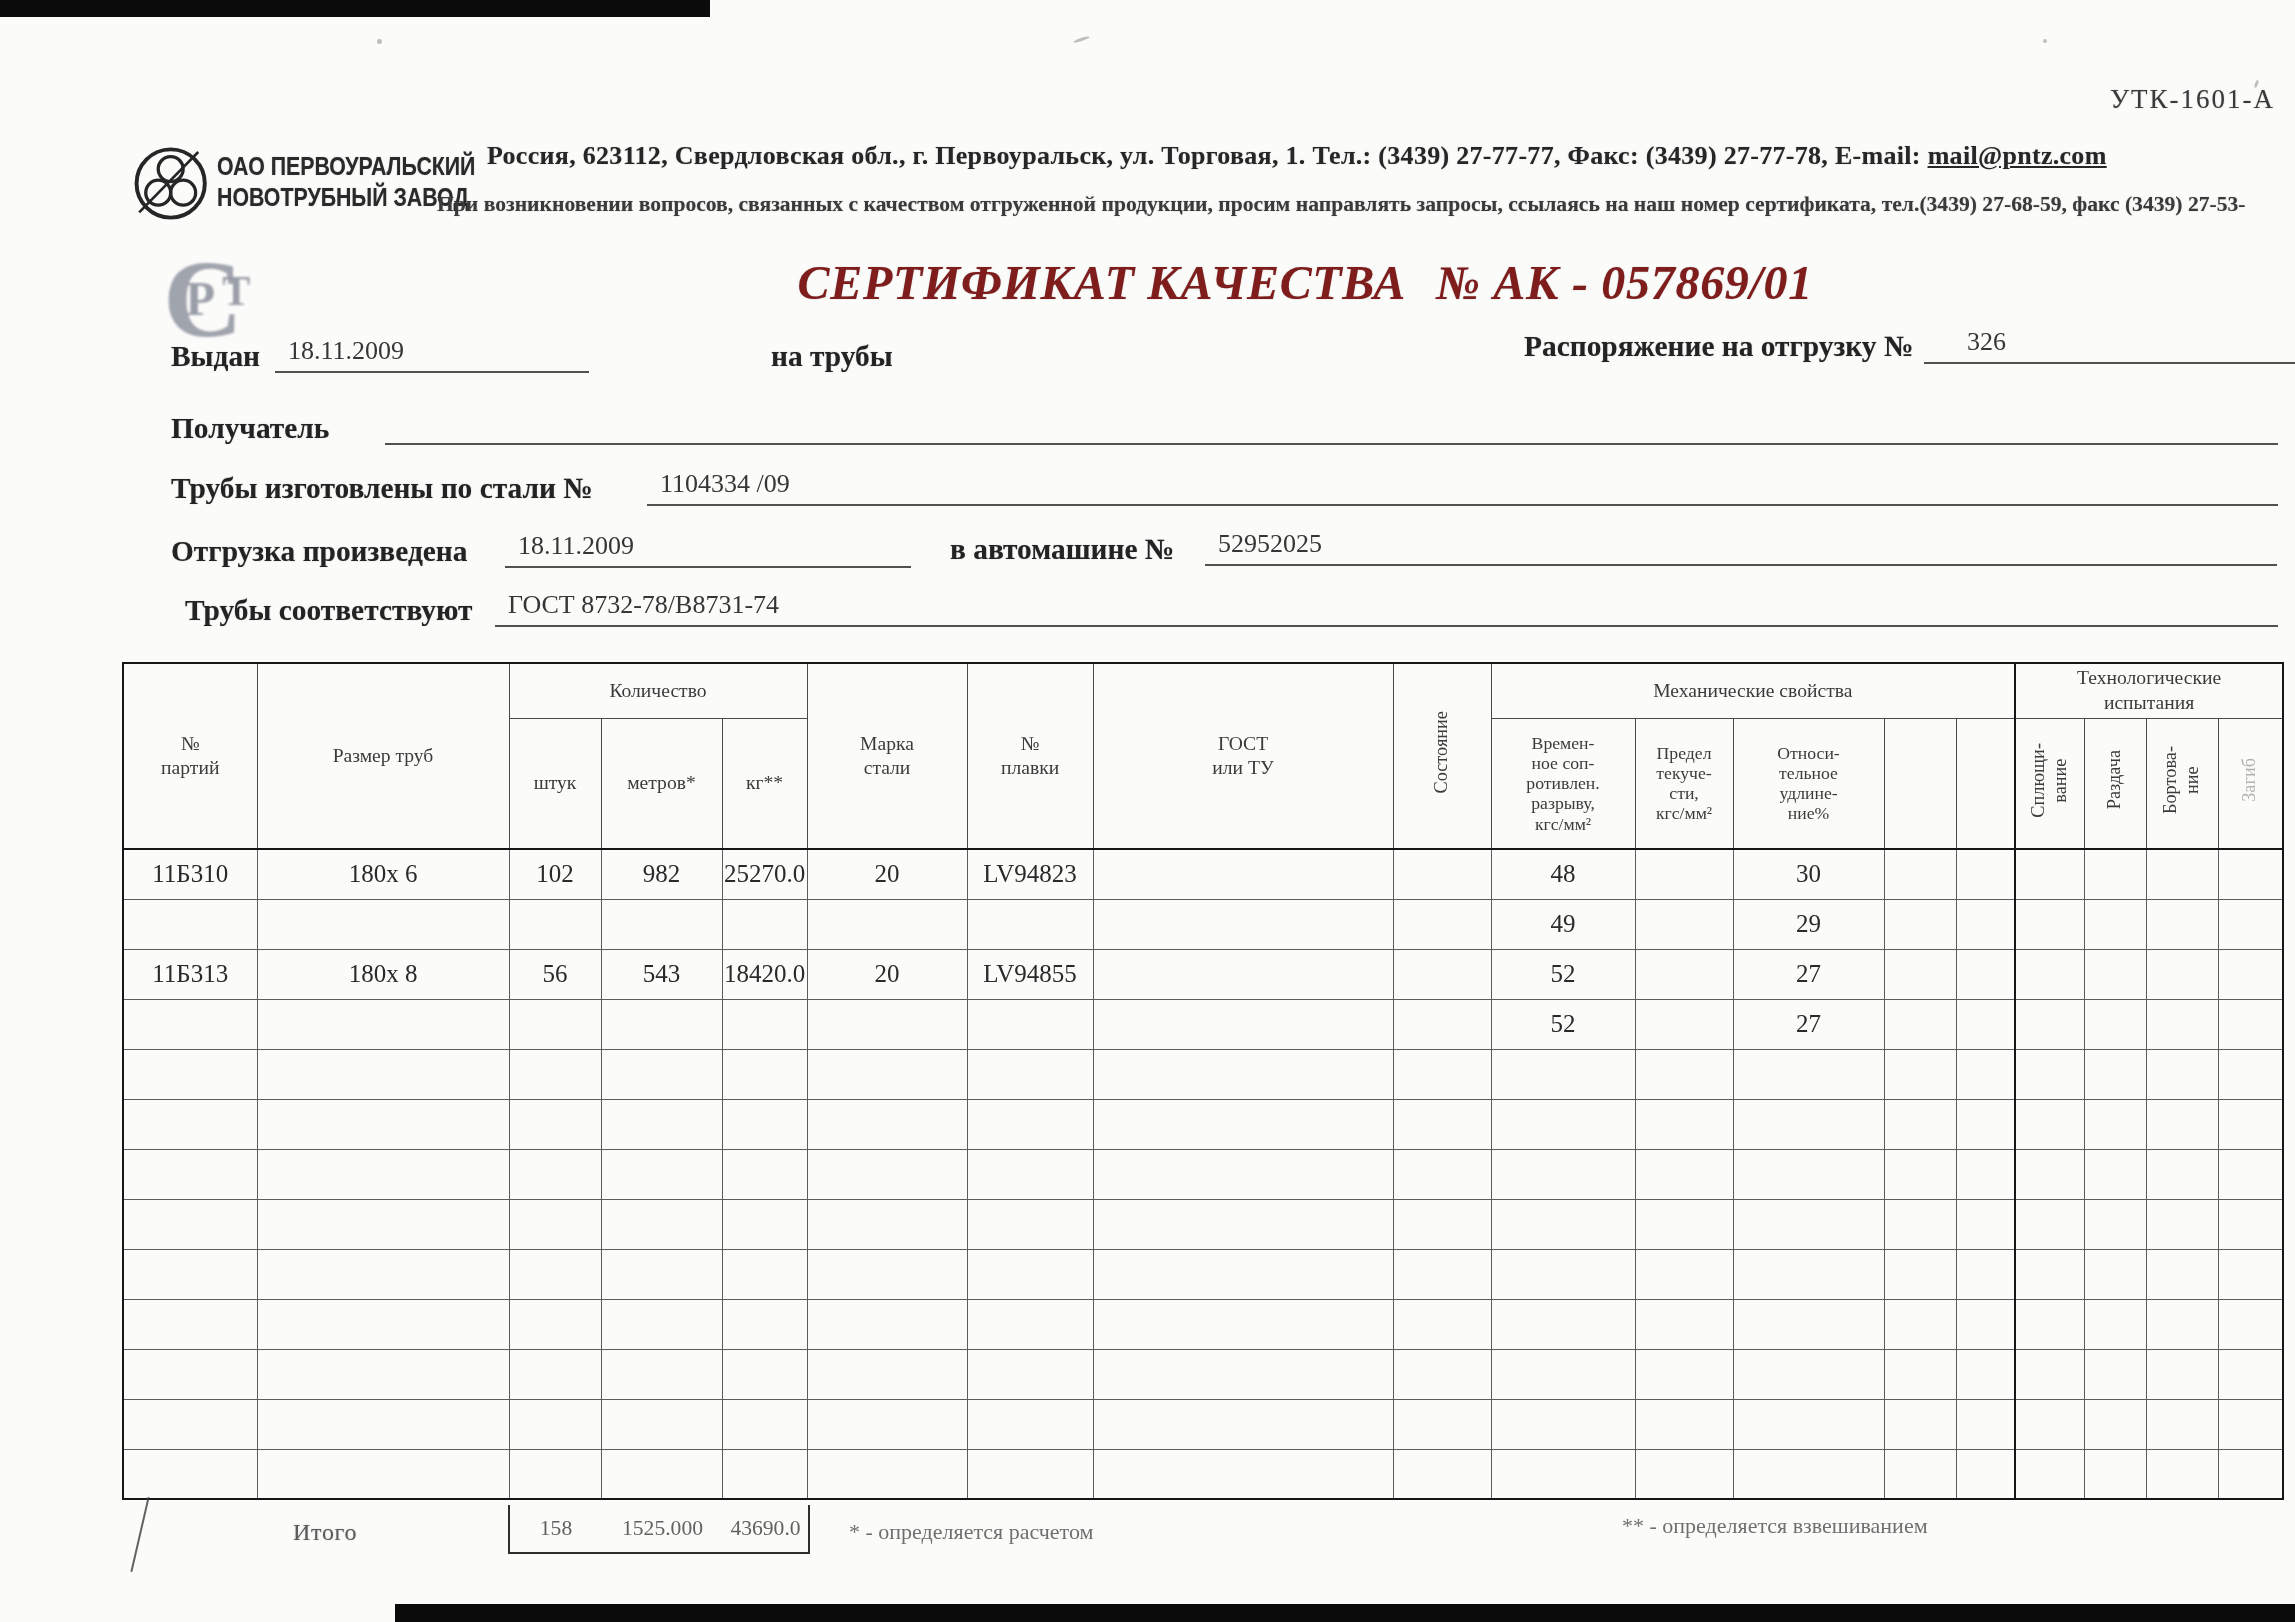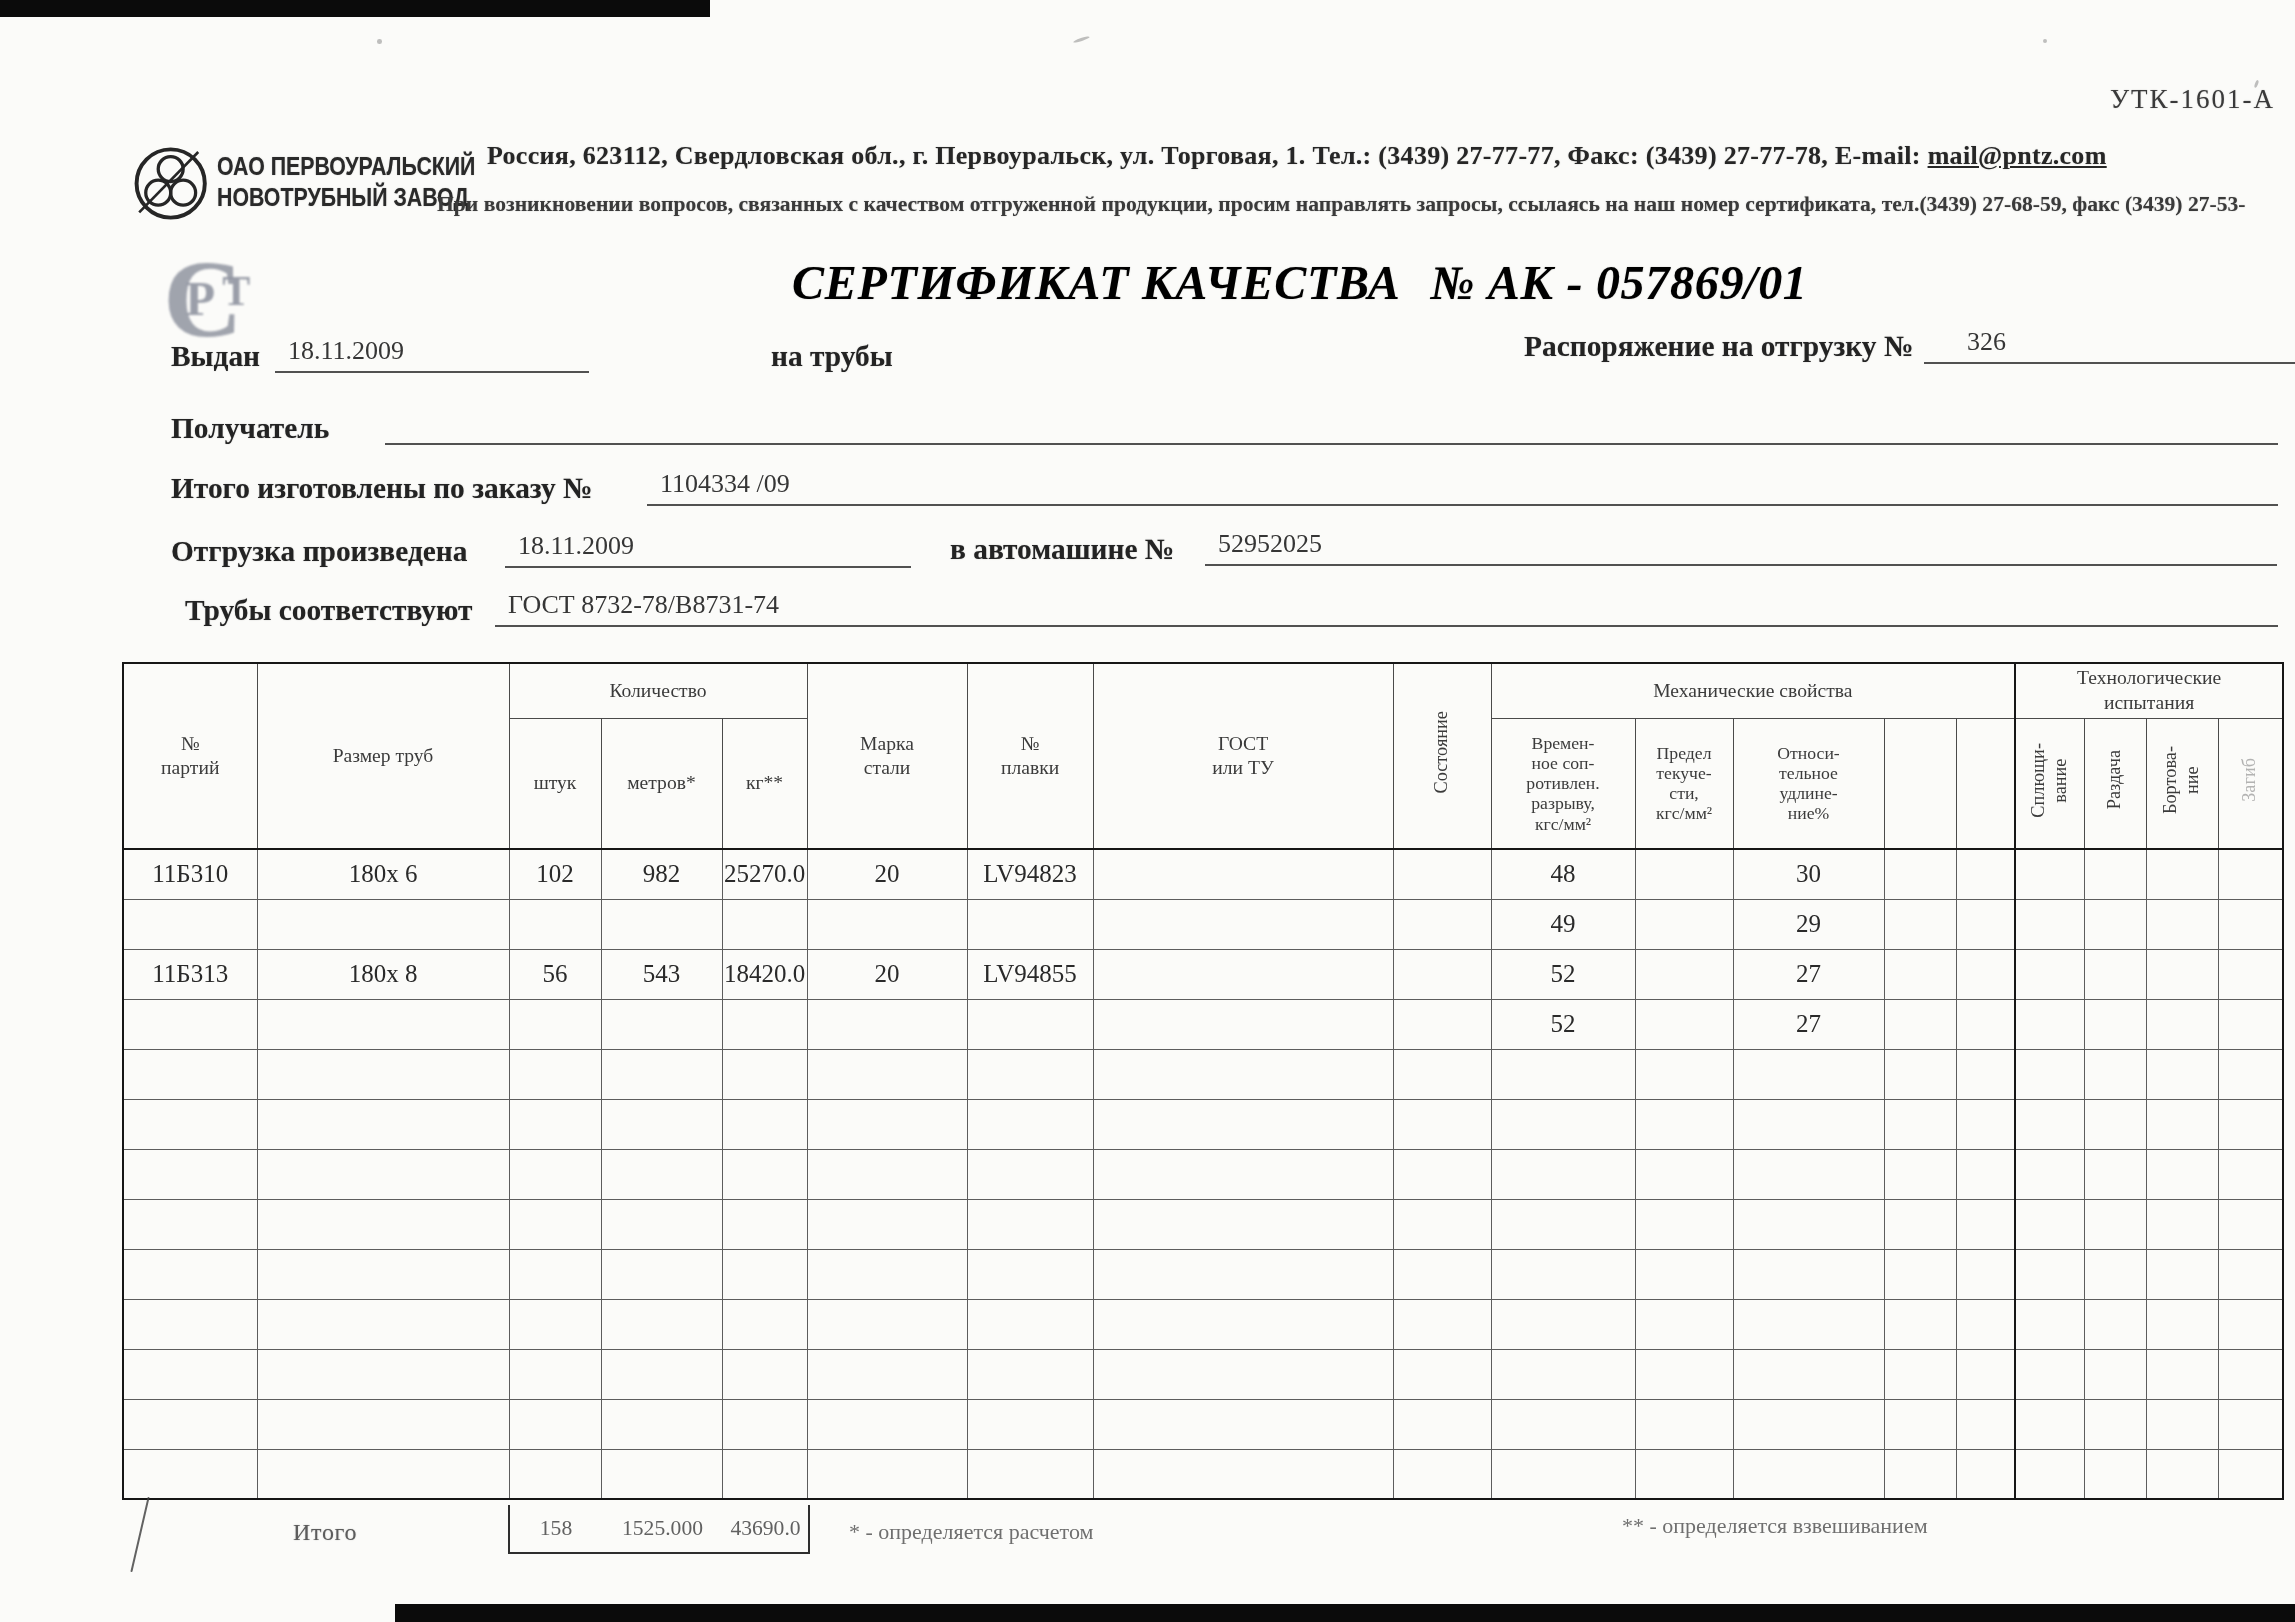--- a/index.html
+++ b/index.html
@@ -23,22 +23,22 @@
     font-family:"Liberation Sans","DejaVu Sans",sans-serif;
     font-weight:bold;font-size:26px;line-height:1.18;color:#2a2a2a;
     transform:scaleX(.82);transform-origin:left top;white-space:nowrap;
     text-shadow:0 0 1.3px rgba(40,40,40,.35);
   }
   .addr1{position:absolute;left:487px;top:141px;font-size:26px;font-weight:bold;letter-spacing:0.3px;white-space:nowrap;color:#262626;}
   .addr1 .email{text-decoration:underline;}
   .addr2{position:absolute;left:437px;top:192px;font-size:21.6px;font-weight:bold;white-space:nowrap;color:#3a3a3a;}
 
   .page-title{
-    position:absolute;left:792px;top:255px;width:1021px;text-align:left;
-    font-size:48px;font-weight:bold;font-style:italic;letter-spacing:0.7px;color:#000000;white-space:nowrap;
+    position:absolute;left:792px;top:255px;width:1021px;text-align:right;
+    font-size:48px;font-weight:bold;font-style:italic;letter-spacing:0.7px;color:#7f1d1d;white-space:nowrap;
   }
   .page-title .num{margin-left:30px;}
 
   .flabel{position:absolute;font-weight:bold;font-size:29.4px;color:#232323;white-space:nowrap;}
   .fvalue{
     position:absolute;font-size:26px;color:#363636;white-space:nowrap;
     border-bottom:2px solid #515151;padding:0 6.5px 3.9px 13px;min-height:31px;
   }
 
   
@@ -137,21 +137,21 @@
 
   <div class="flabel fuzz" style="left:171px;top:340px;">Выдан</div>
   <div class="fvalue" style="left:275px;top:336px;width:294px;">18.11.2009</div>
   <div class="flabel fuzz" style="left:771px;top:340px;">на трубы</div>
   <div class="flabel fuzz" style="left:1480px;top:330px;margin-left:44px;">Распоряжение на отгрузку №</div>
   <div class="fvalue" style="left:1924px;top:327px;width:334px;padding-left:43px;">326</div>
 
   <div class="flabel fuzz" style="left:171px;top:412px;">Получатель</div>
   <div class="fvalue" style="left:385px;top:408px;width:1873px;"></div>
 
-  <div class="flabel fuzz" style="left:171px;top:472px;">Итого изготовлены по заказу №</div>
+  <div class="flabel fuzz" style="left:171px;top:472px;">Трубы изготовлены по стали №</div>
   <div class="fvalue" style="left:647px;top:469px;width:1611px;">1104334   /09</div>
 
   <div class="flabel fuzz" style="left:171px;top:535px;">Отгрузка произведена</div>
   <div class="fvalue" style="left:505px;top:531px;width:386px;">18.11.2009</div>
   <div class="flabel fuzz" style="left:950px;top:533px;">в автомашине №</div>
   <div class="fvalue" style="left:1205px;top:529px;width:1052px;">52952025</div>
 
   <div class="flabel fuzz" style="left:185px;top:594px;">Трубы соответствуют</div>
   <div class="fvalue" style="left:495px;top:590px;width:1763px;">ГОСТ 8732-78/В8731-74</div>
 

